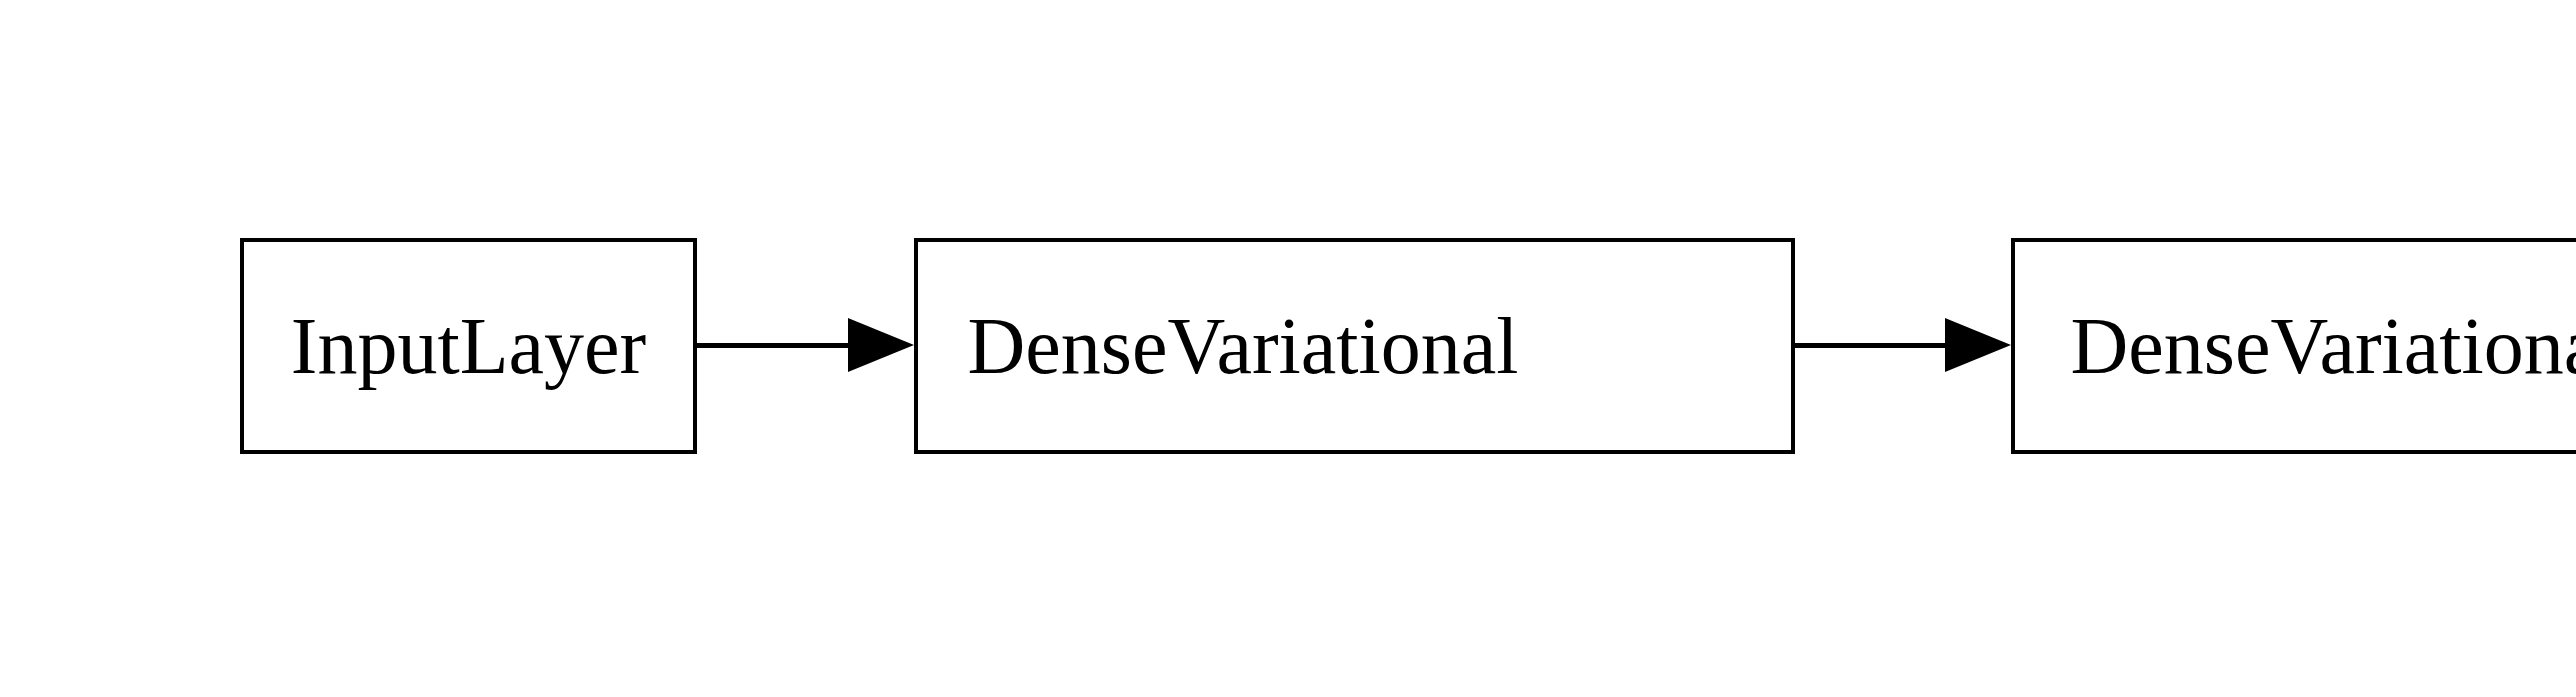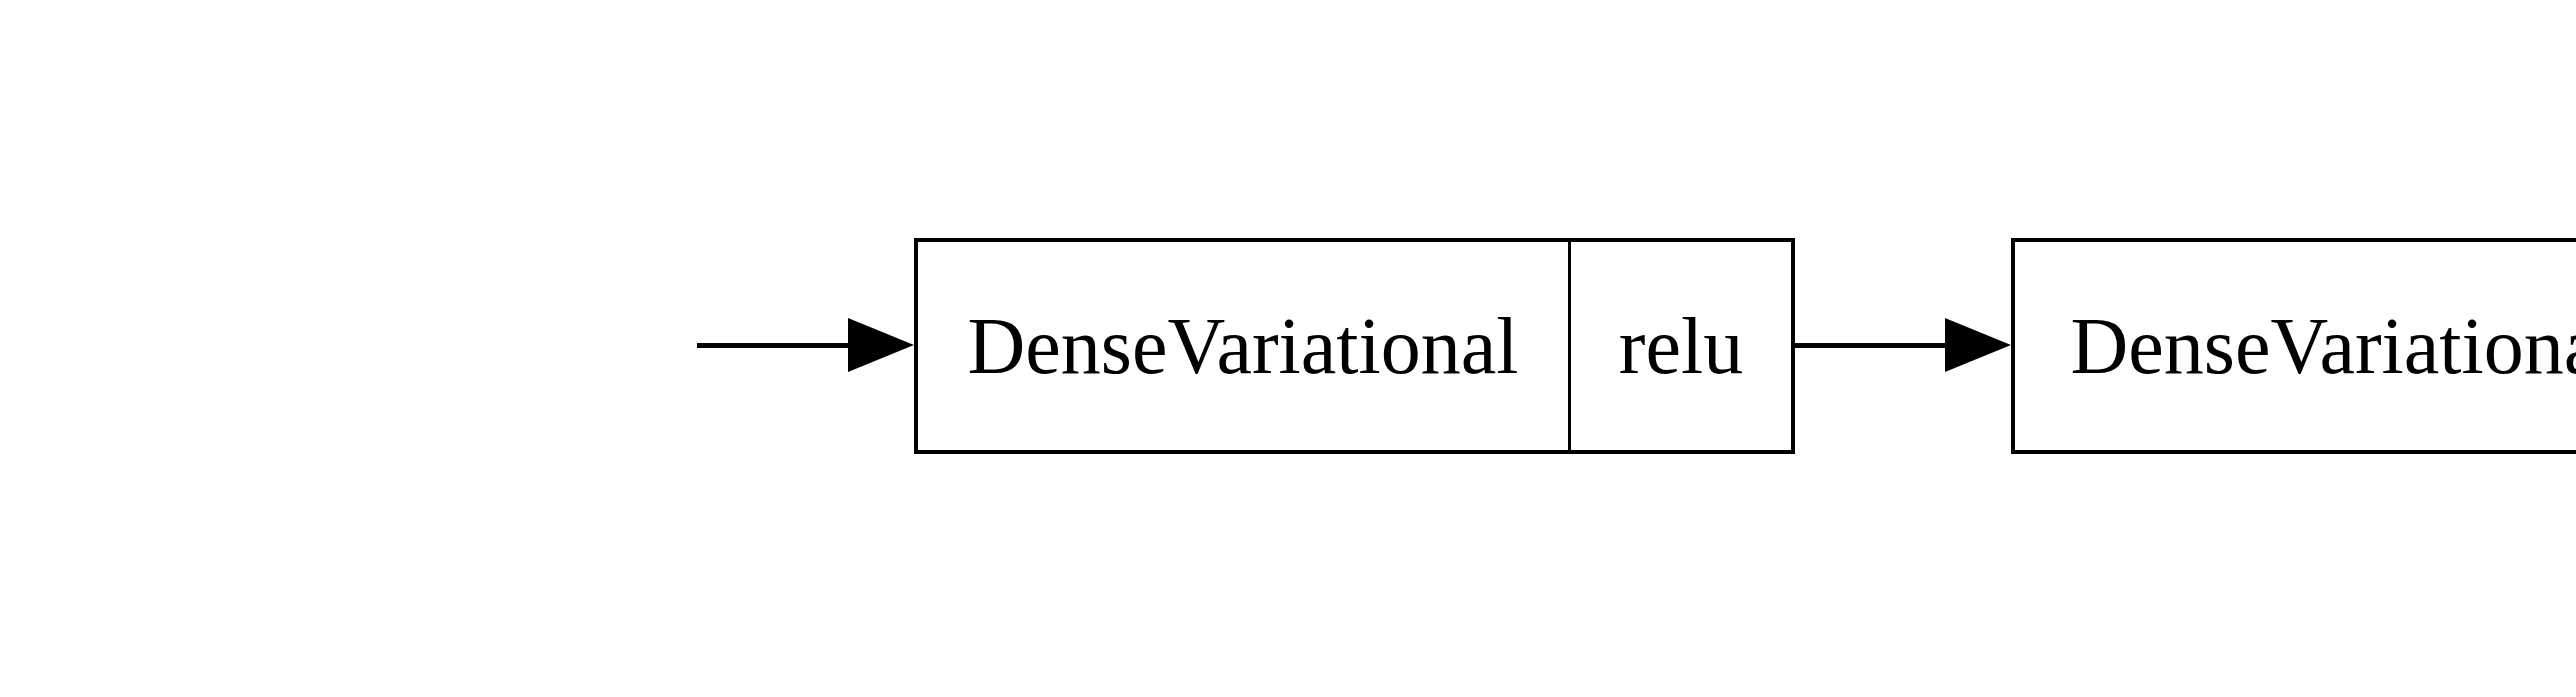--- a/index.html
+++ b/index.html
@@ -67,27 +67,29 @@
   #edge1-line { left: 697px; width: 155px; }
   #edge1-head { left: 848px; }
   #edge2-line { left: 1795px; width: 152px; }
   #edge2-head { left: 1945px; }
 </style>
 </head>
 <body>
 
 <div class="canvas">
 
+  <div class="node" id="node-input">
+    <div class="cell cell-main">InputLayer</div>
+  </div>
 
   <div class="edge-line" id="edge1-line"></div>
   <div class="edge-head" id="edge1-head"></div>
 
   <div class="node" id="node-dense1">
     <div class="cell cell-main">DenseVariational</div>
-    <div class="cell divided">relu</div>
   </div>
 
   <div class="edge-line" id="edge2-line"></div>
   <div class="edge-head" id="edge2-head"></div>
 
   <div class="node" id="node-dense2">
     <div class="cell cell-main">DenseVariational</div>
 
   </div>
 

